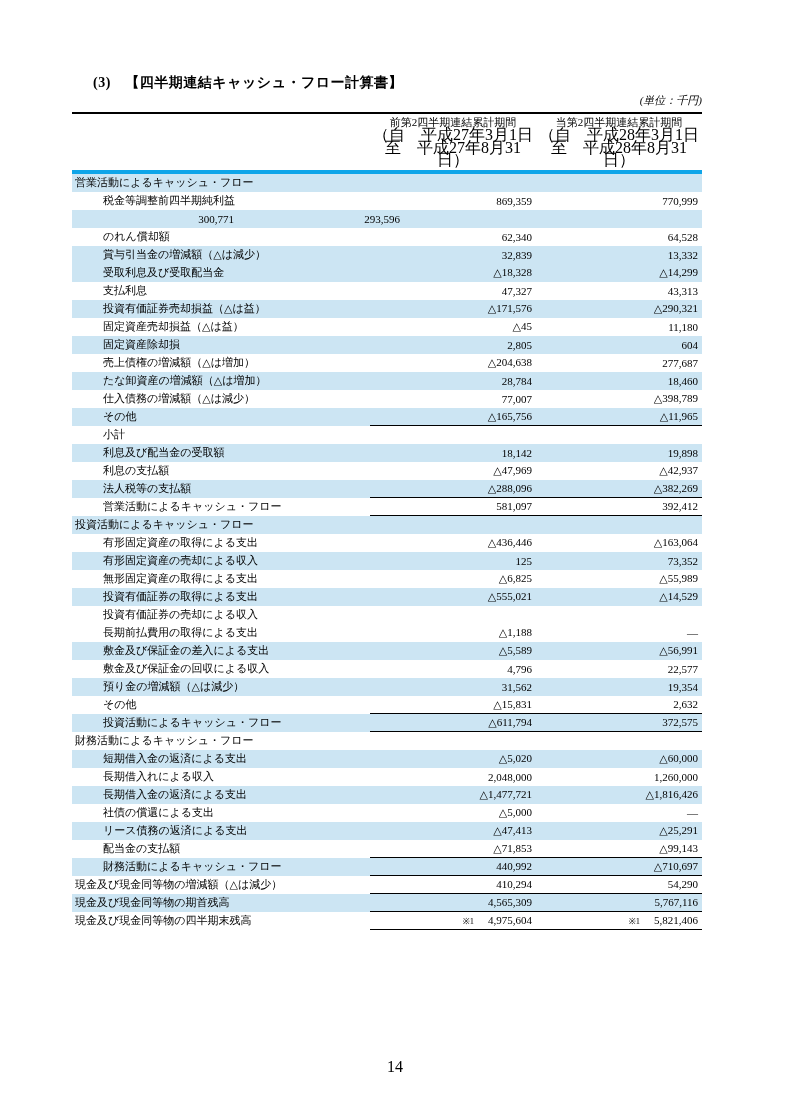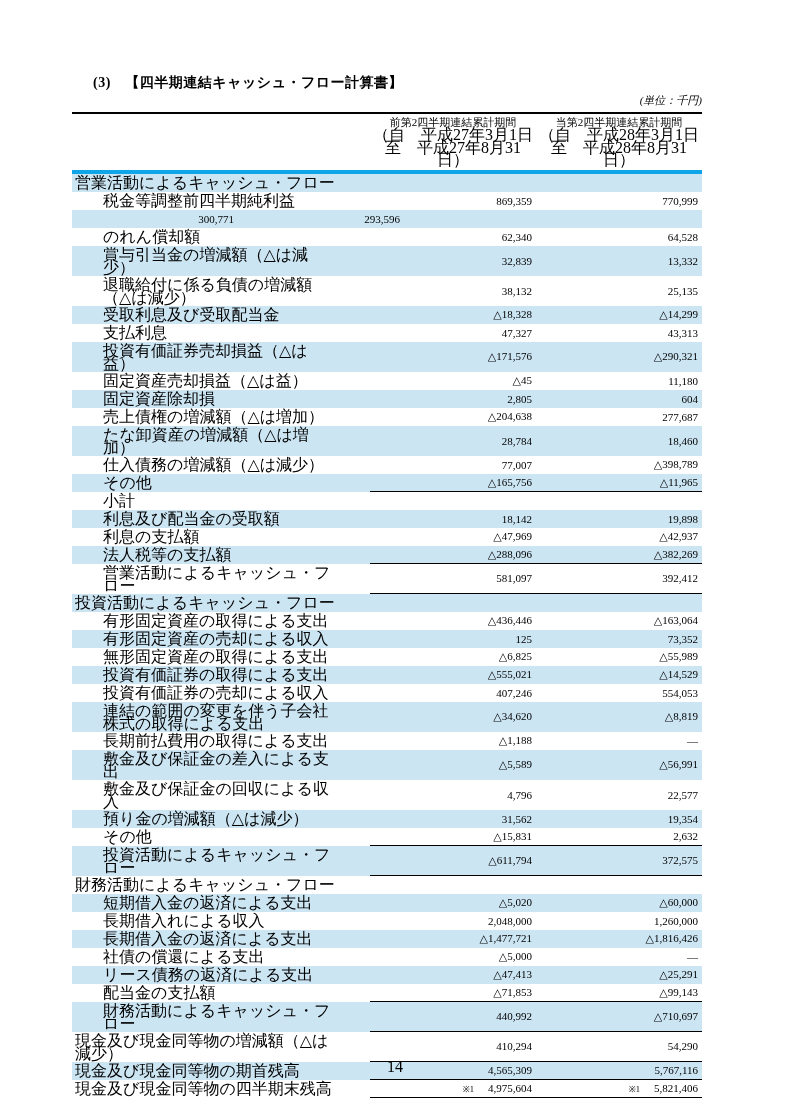--- a/index.html
+++ b/index.html
@@ -37,21 +37,21 @@
   .row{
     display:flex;
     min-height:18px;
     align-items:center;
   }
   .row.shade{background:#cce5f3;}
   .lbl{
     width:298px;
     box-sizing:border-box;
     padding:2px 32px 2px 3px;
-    font-size:16px;line-height:13px;
+    font-size:11px;line-height:13px;
   }
   .lbl.ind{padding-left:31px;}
   .row.section .lbl{width:630px;padding-right:3px;}
   .nums{
     display:flex;
     width:332px;
     align-self:stretch;
     align-items:center;
   }
   .nums.ul{border-bottom:1px solid #000;}
@@ -134,31 +134,20 @@
           <div class="lbl ind">賞与引当金の増減額（△は減少）</div>
           <div class="nums">
             <div class="cell">
               <span>32,839</span>
             </div>
             <div class="cell">
               <span>13,332</span>
             </div>
           </div>
         </div>
-        <div class="row">
-          <div class="lbl ind">退職給付に係る負債の増減額（△は減少）</div>
-          <div class="nums">
-            <div class="cell">
-              <span>38,132</span>
-            </div>
-            <div class="cell">
-              <span>25,135</span>
-            </div>
-          </div>
-        </div>
         <div class="row shade">
           <div class="lbl ind">受取利息及び受取配当金</div>
           <div class="nums">
             <div class="cell">
               <span>△18,328</span>
             </div>
             <div class="cell">
               <span>△14,299</span>
             </div>
           </div>
@@ -340,39 +329,20 @@
             <div class="cell">
               <span>△555,021</span>
             </div>
             <div class="cell">
               <span>△14,529</span>
             </div>
           </div>
         </div>
         <div class="row">
           <div class="lbl ind">投資有価証券の売却による収入</div>
-          <div class="nums">
-            <div class="cell">
-              <span>407,246</span>
-            </div>
-            <div class="cell">
-              <span>554,053</span>
-            </div>
-          </div>
-        </div>
-        <div class="row shade">
-          <div class="lbl ind">連結の範囲の変更を伴う子会社株式の取得による支出</div>
-          <div class="nums">
-            <div class="cell">
-              <span>△34,620</span>
-            </div>
-            <div class="cell">
-              <span>△8,819</span>
-            </div>
-          </div>
         </div>
         <div class="row">
           <div class="lbl ind">長期前払費用の取得による支出</div>
           <div class="nums">
             <div class="cell">
               <span>△1,188</span>
             </div>
             <div class="cell">
               <span>―</span>
             </div>

